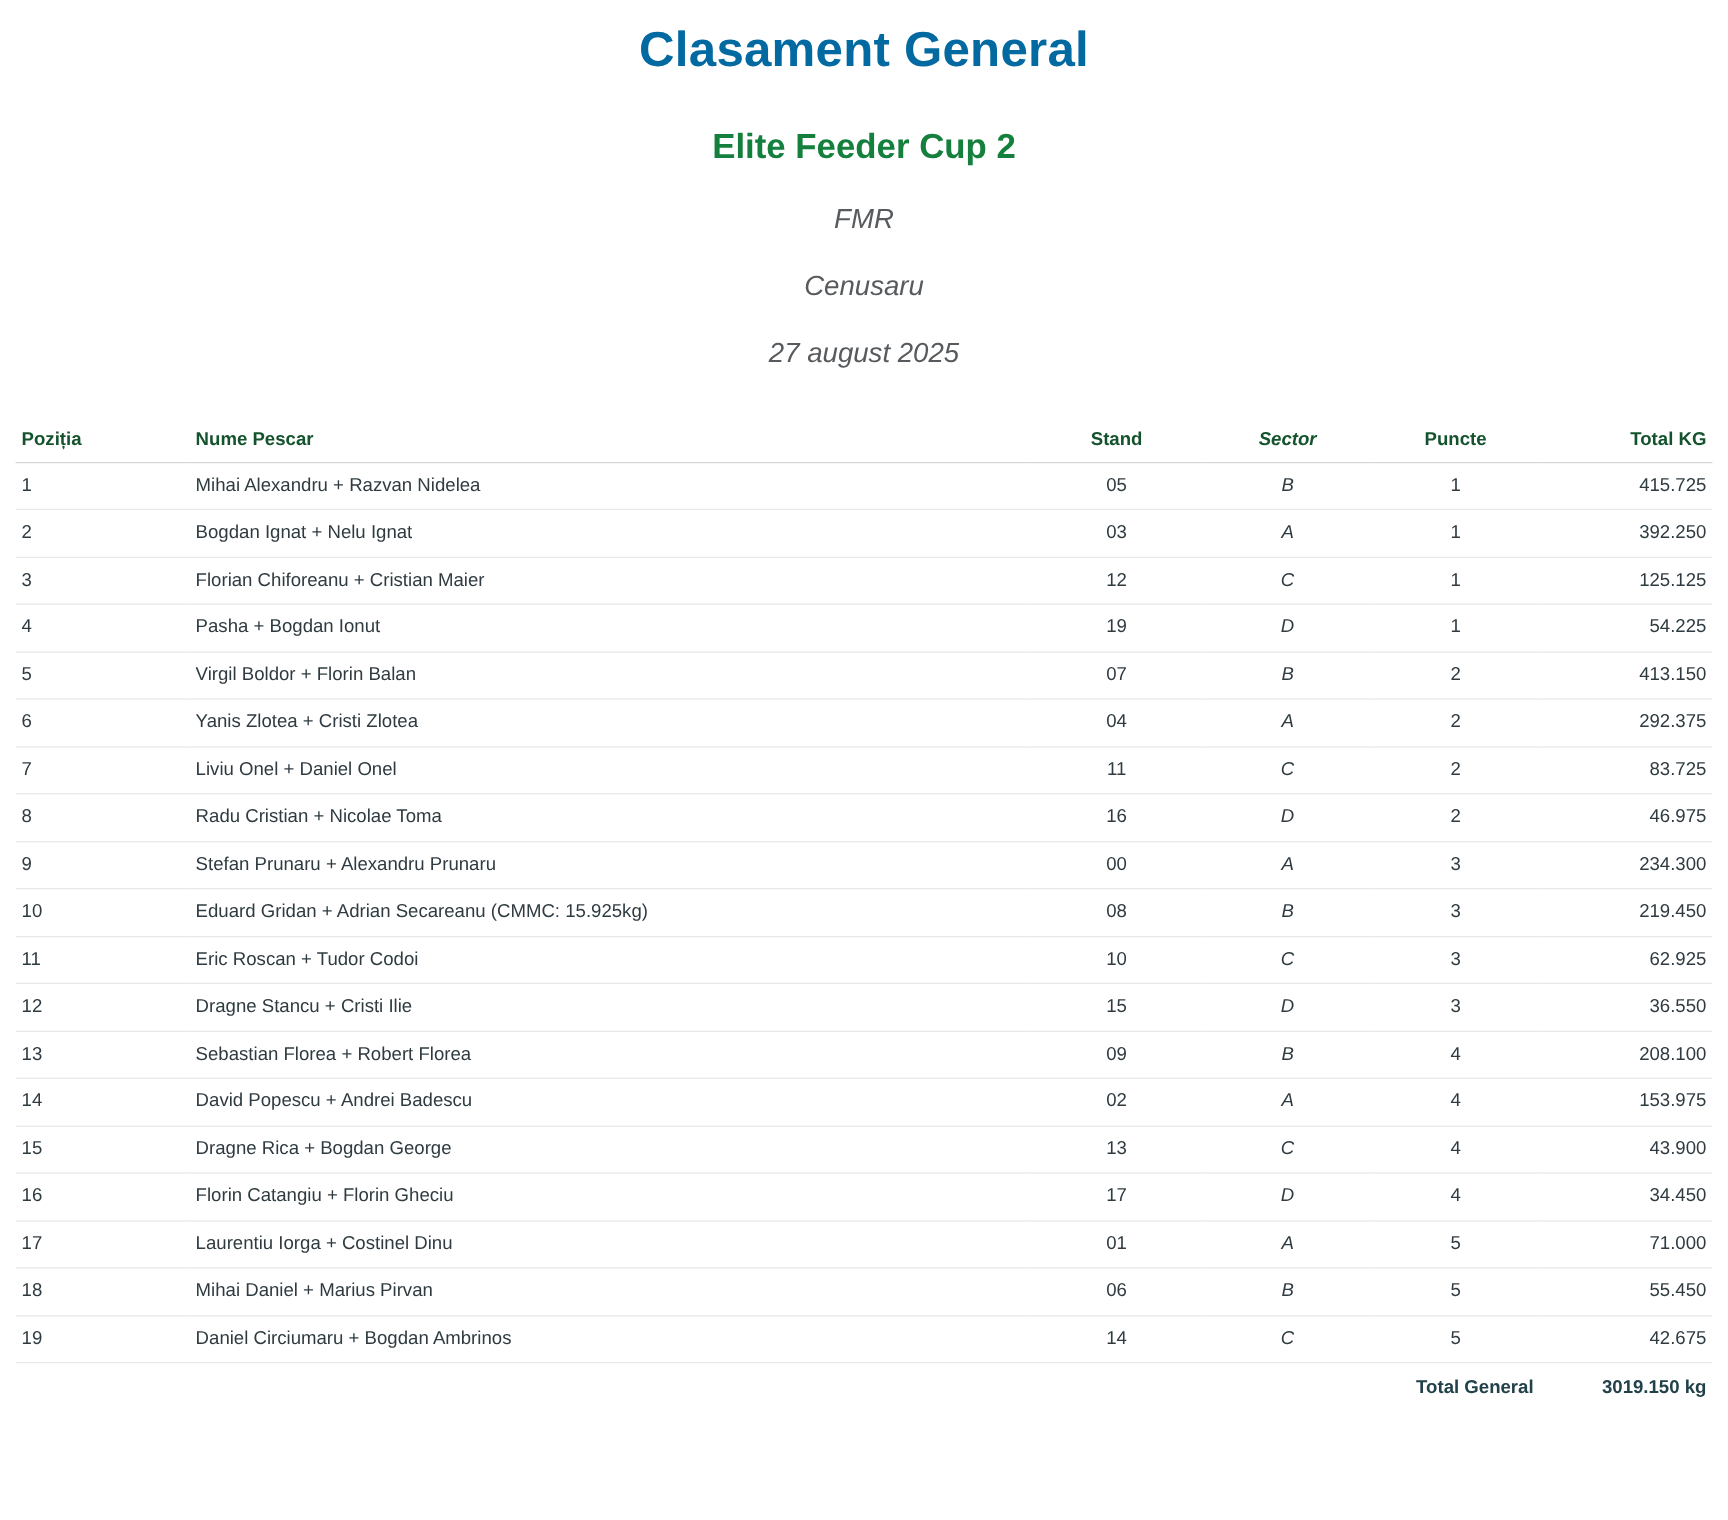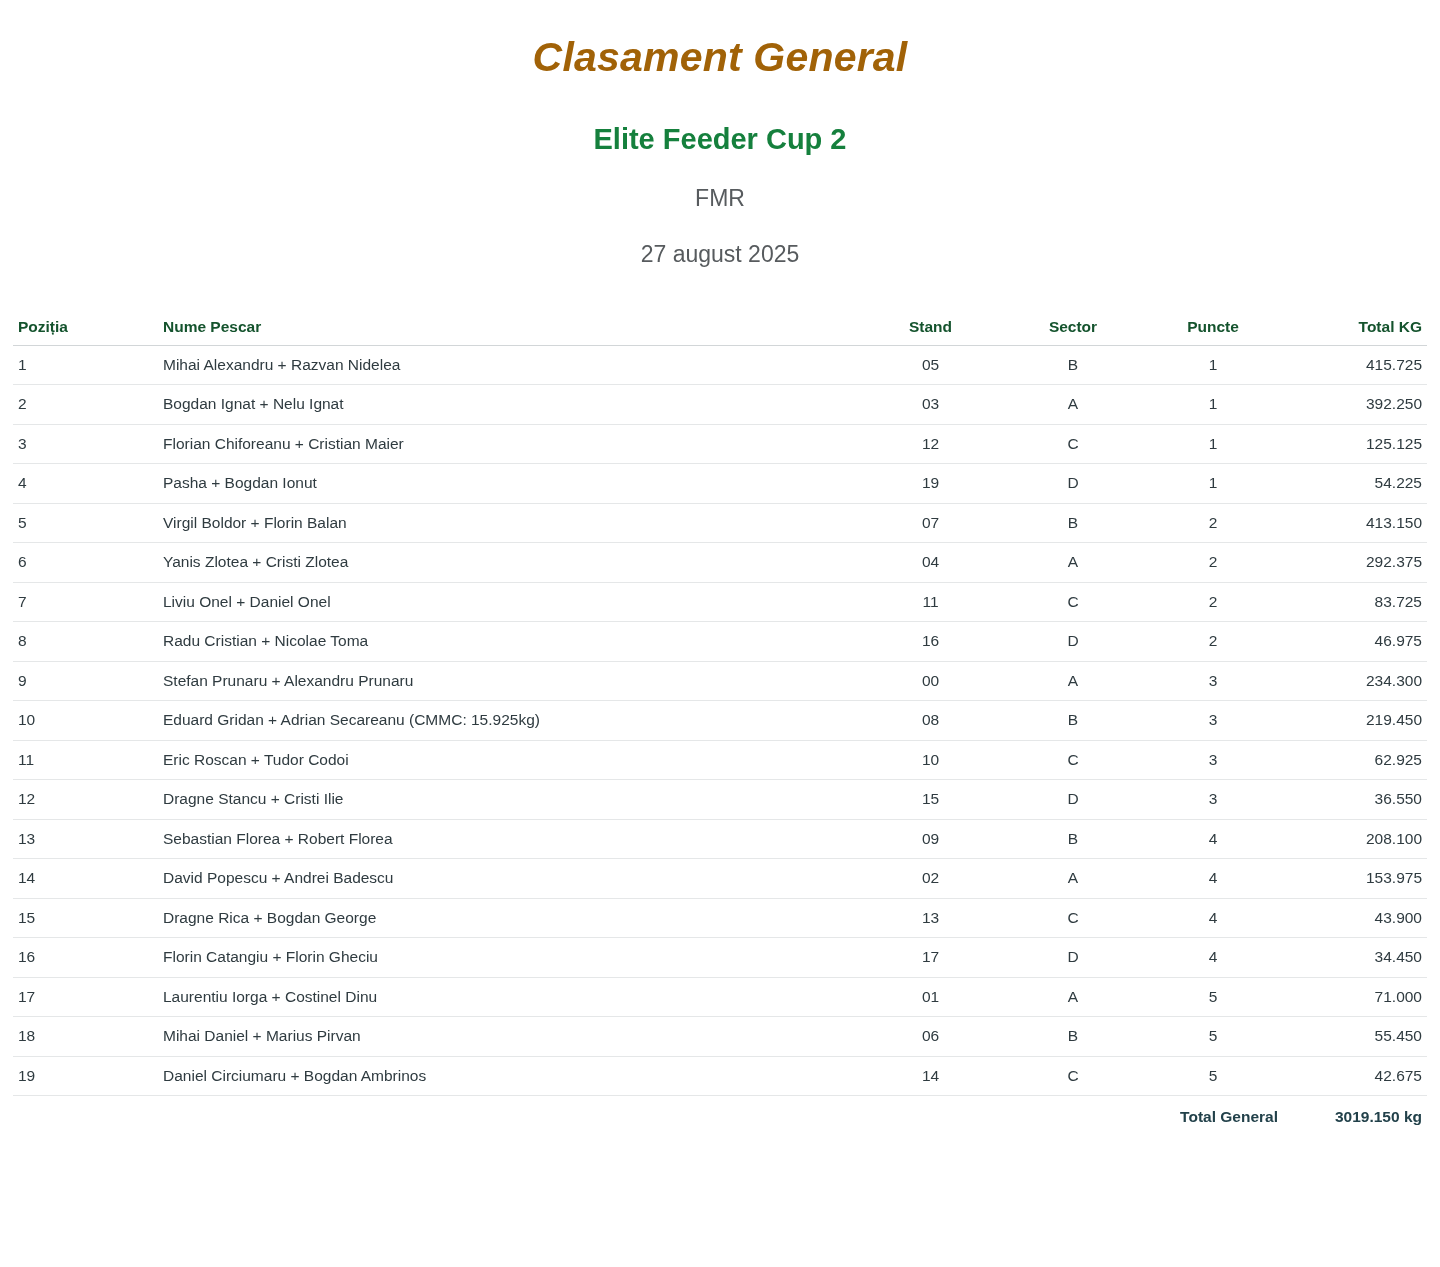--- a/index.html
+++ b/index.html
@@ -8,38 +8,38 @@
     min-height: 1267px;
     background: #ffffff;
     font-family: "Liberation Sans", "DejaVu Sans", sans-serif;
     color: #2f3b40;
   }
   .page { width: 1440px; min-height: 1267px; position: relative; padding-bottom: 10px; }
 
   
   .doc-header { text-align: center; }
   .doc-title {
-    padding-top: 34px;
+    padding-top: 18px;
     font-size: 41px;
     font-weight: 700;
-    color: #a16207;
+    color: #0369a1;
     letter-spacing: 0.2px;
-    font-style: italic;
   }
   .doc-subtitle {
     margin-top: 42px;
     font-size: 29px;
     font-weight: 700;
     color: #15803d;
   }
   .doc-meta {
     margin-top: 29px;
     font-size: 23px;
     font-weight: 400;
     color: #575b5e;
+    font-style: italic;
   }
 
   
   .table-wrap { margin: 41px 13px 0 13px; }
   table.ranking {
     width: 100%;
     border-collapse: collapse;
     table-layout: fixed;
     font-size: 15.5px;
   }
@@ -57,21 +57,21 @@
     vertical-align: middle;
     border-bottom: 1px solid #e5e7e8;
     padding: 0 5px;
     color: #2f3b40;
     white-space: nowrap;
     overflow: hidden;
   }
   .c-pozitia  { width: 145px; text-align: left; }
   .c-nume     { text-align: left; }
   .c-stand    { width: 145px; text-align: center; }
-  .c-sector   { width: 140px; text-align: center; }
+  .c-sector   { width: 140px; text-align: center; font-style: italic; }
   .c-puncte   { width: 140px; text-align: center; }
   .c-total    { width: 144px; text-align: right; }
 
   tr.total-row td {
     border-bottom: none;
     font-weight: 700;
     color: #22414a;
     height: 42px;
   }
   tr.total-row .total-label { text-align: right; }
@@ -88,20 +88,21 @@
 </style>
 </head>
 <body>
 
 <div class="page">
 
   <div class="doc-header">
     <div class="doc-title">Clasament General</div>
     <div class="doc-subtitle">Elite Feeder Cup 2</div>
     <div class="doc-meta">FMR</div>
+    <div class="doc-meta">Cenusaru</div>
     <div class="doc-meta">27 august 2025</div>
   </div>
 
   <div class="table-wrap">
     <table class="ranking">
       <thead>
         <tr>
           <th class="c-pozitia">Poziția</th>
           <th class="c-nume">Nume Pescar</th>
           <th class="c-stand">Stand</th>

